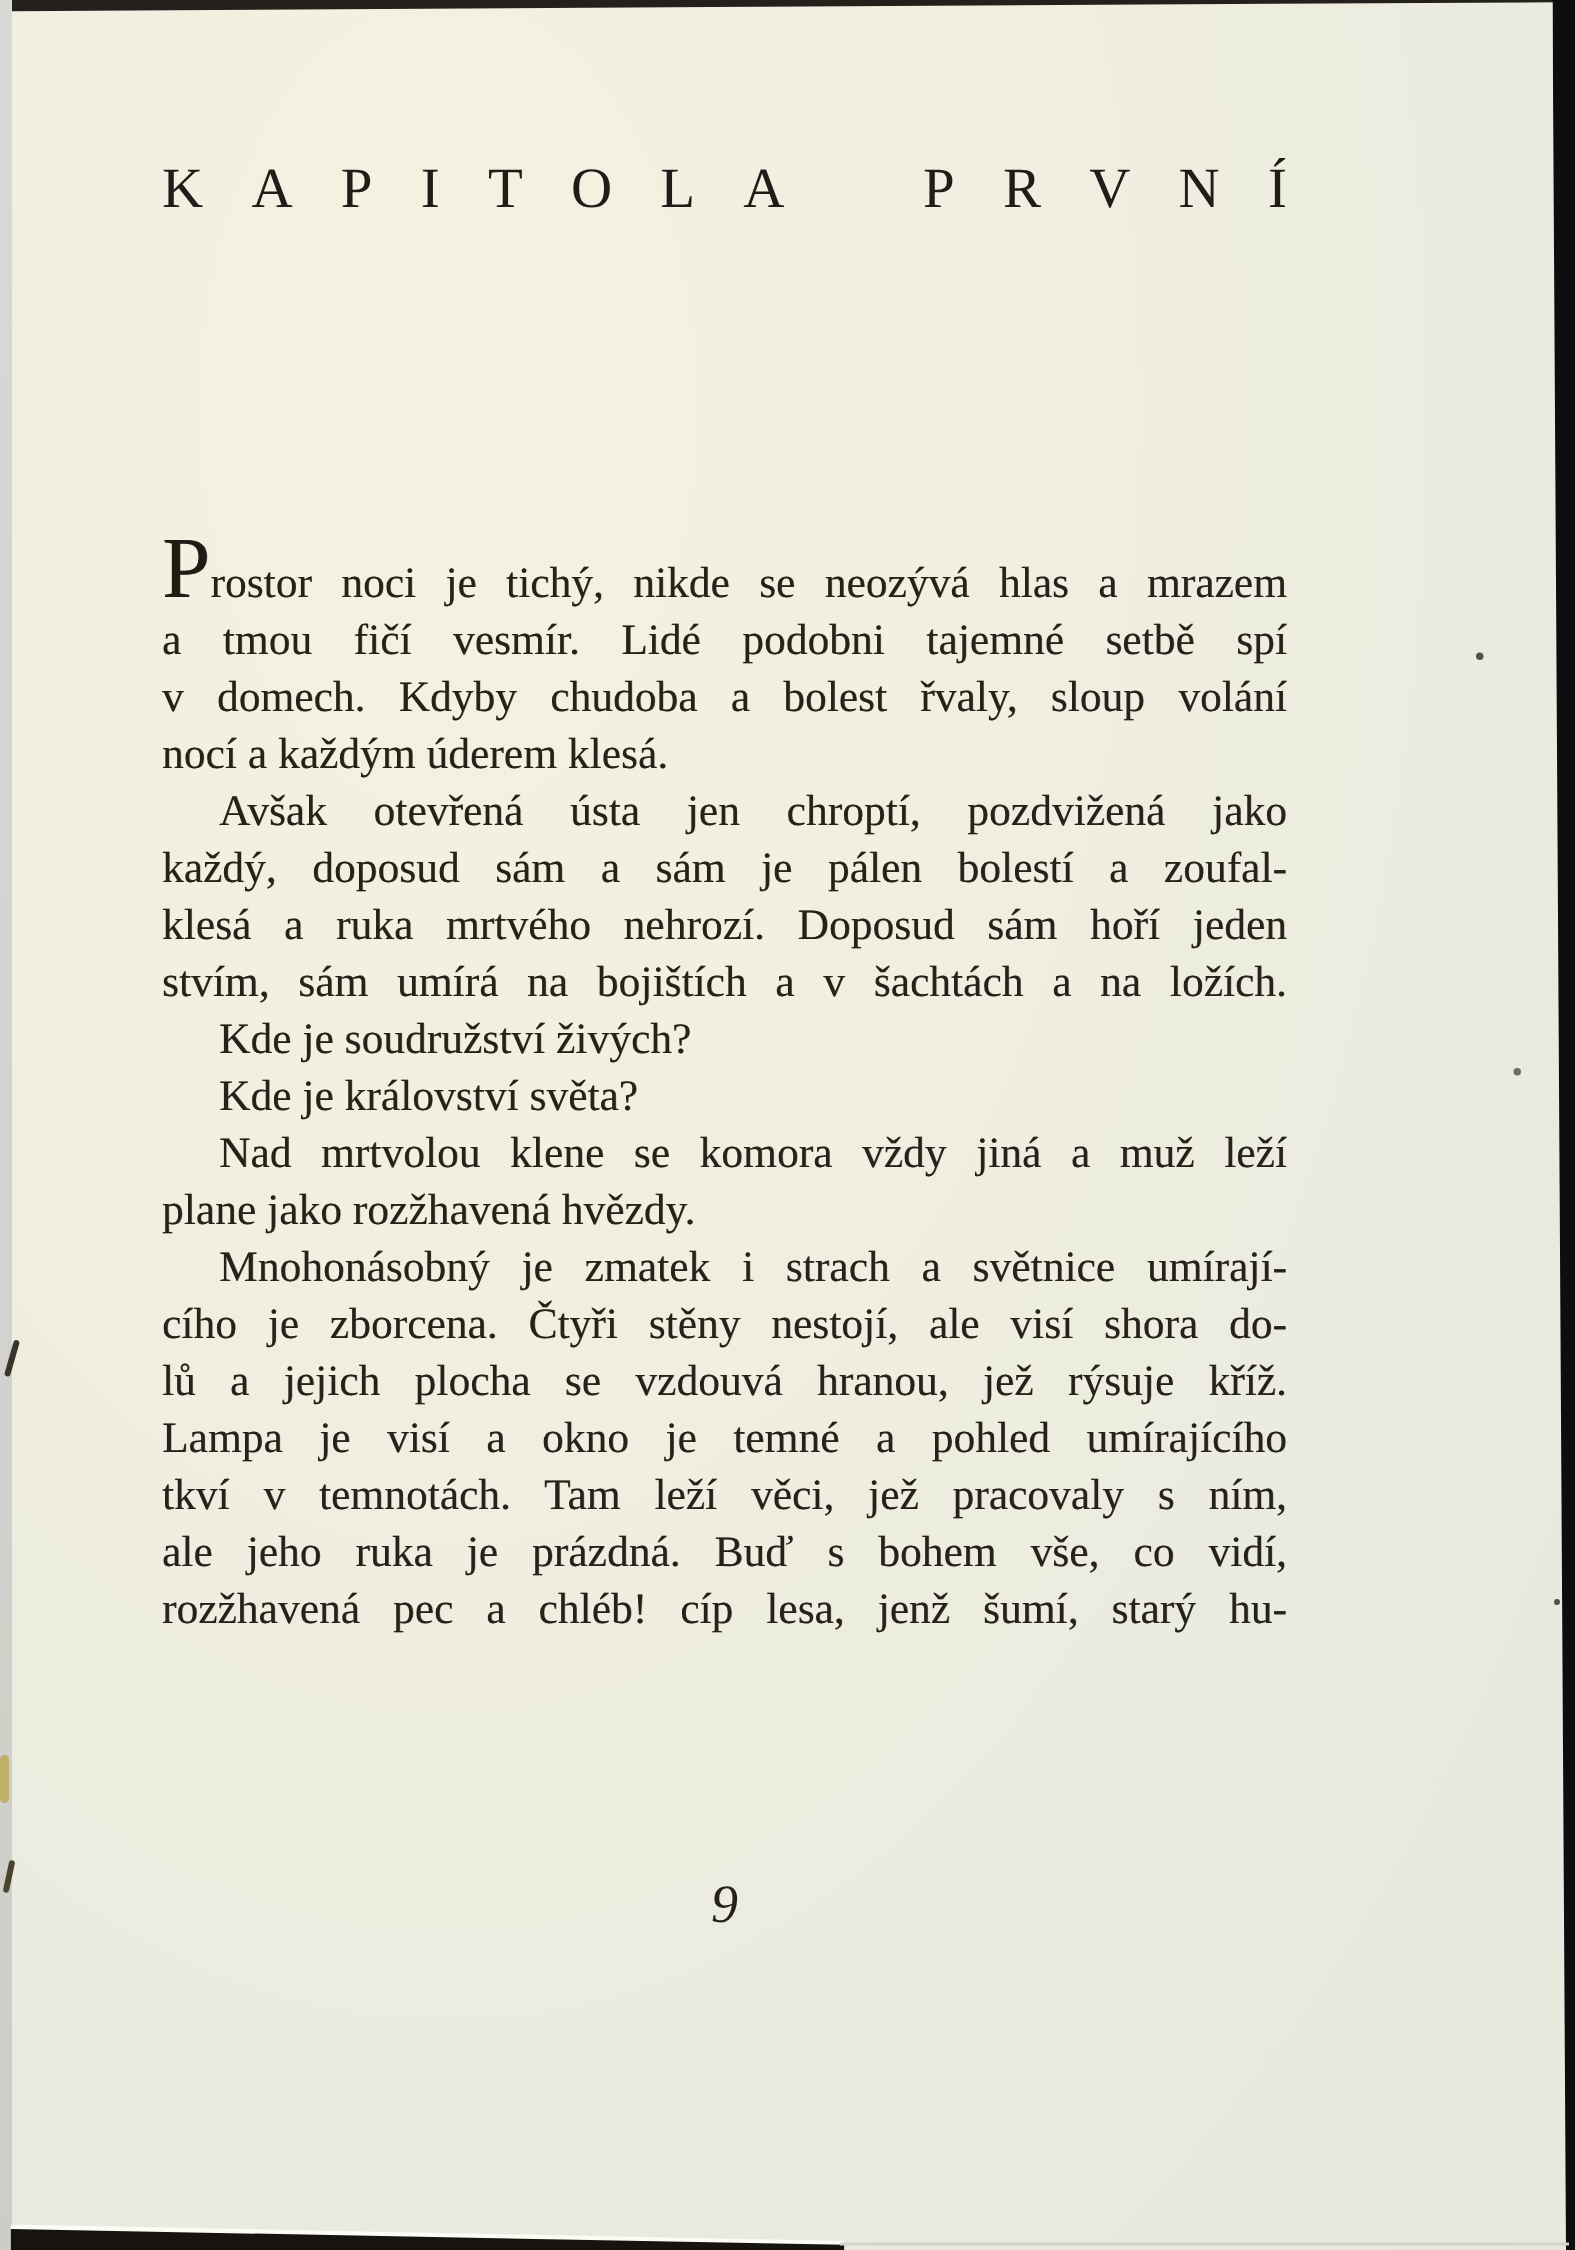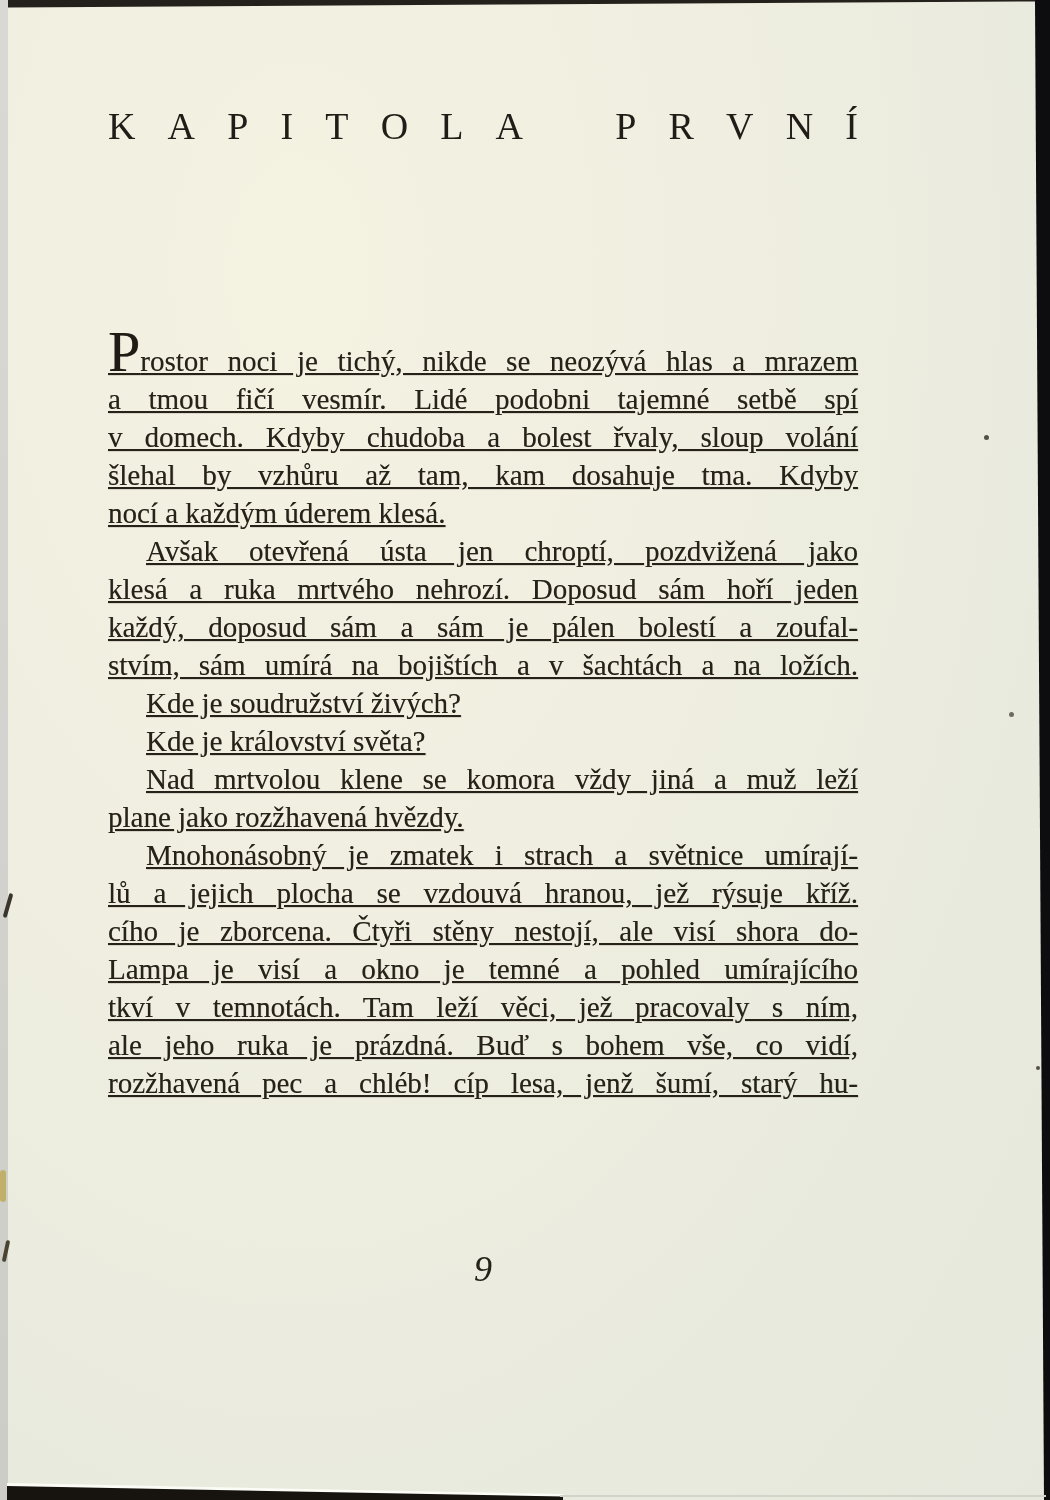--- a/index.html
+++ b/index.html
@@ -56,24 +56,23 @@
   .chapter {
     position: absolute; left: 108px; top: 104px; width: 750px; height: 44px;
     display: flex; justify-content: space-between; align-items: baseline;
     font-size: 38px; line-height: 44px; font-weight: normal;
     color: #201d18; margin: 0;
   }
   .chapter .sp { display: inline-block; width: 28px; }
 
   
   .text {
-    position: absolute; left: 108px; top: 342px; width: 750px;
+    position: absolute; left: 108px; top: 370px; width: 750px;
     font-size: 29px; color: #262219;
     text-shadow: 0.3px 0.3px 0 rgba(38,34,25,0.45);
-    text-decoration: underline;
   }
   .line {
     height: 38px; line-height: 38px;
     text-align: justify; text-align-last: justify;
     white-space: nowrap; white-space: normal;
   }
   .line.indent { padding-left: 38px; }
   .line.flush { text-align-last: left; }
   .dropcap {
     font-size: 58px; line-height: 0; color: #201c15;
@@ -117,32 +116,31 @@
     <span class="ch">R</span>
     <span class="ch">V</span>
     <span class="ch">N</span>
     <span class="ch">Í</span>
   </h1>
 
 <div class="text" id="textblock">
     <div class="line"><span class="dropcap">P</span>rostor noci je tichý, nikde se neozývá hlas a mrazem</div>
     <div class="line">a tmou fičí vesmír. Lidé podobni tajemné setbě spí</div>
     <div class="line">v domech. Kdyby chudoba a bolest řvaly, sloup volání</div>
-    <div class="line">šlehal by vzhůru až tam, kam dosahuje tma. Kdyby</div>
     <div class="line flush">nocí a každým úderem klesá.</div>
     <div class="line indent">Avšak otevřená ústa jen chroptí, pozdvižená jako</div>
+    <div class="line">každý, doposud sám a sám je pálen bolestí a zoufal-</div>
     <div class="line">klesá a ruka mrtvého nehrozí. Doposud sám hoří jeden</div>
-    <div class="line">každý, doposud sám a sám je pálen bolestí a zoufal-</div>
     <div class="line">stvím, sám umírá na bojištích a v šachtách a na ložích.</div>
     <div class="line indent flush">Kde je soudružství živých?</div>
     <div class="line indent flush">Kde je království světa?</div>
     <div class="line indent">Nad mrtvolou klene se komora vždy jiná a muž leží</div>
     <div class="line flush">plane jako rozžhavená hvězdy.</div>
     <div class="line indent">Mnohonásobný je zmatek i strach a světnice umírají-</div>
+    <div class="line">cího je zborcena. Čtyři stěny nestojí, ale visí shora do-</div>
     <div class="line">lů a jejich plocha se vzdouvá hranou, jež rýsuje kříž.</div>
-    <div class="line">cího je zborcena. Čtyři stěny nestojí, ale visí shora do-</div>
     <div class="line">Lampa je visí a okno je temné a pohled umírajícího</div>
     <div class="line">tkví v temnotách. Tam leží věci, jež pracovaly s ním,</div>
     <div class="line">ale jeho ruka je prázdná. Buď s bohem vše, co vidí,</div>
     <div class="line">rozžhavená pec a chléb! cíp lesa, jenž šumí, starý hu-</div>
   </div>
 
 <div class="pageno">9</div>
 
 </body></html>

